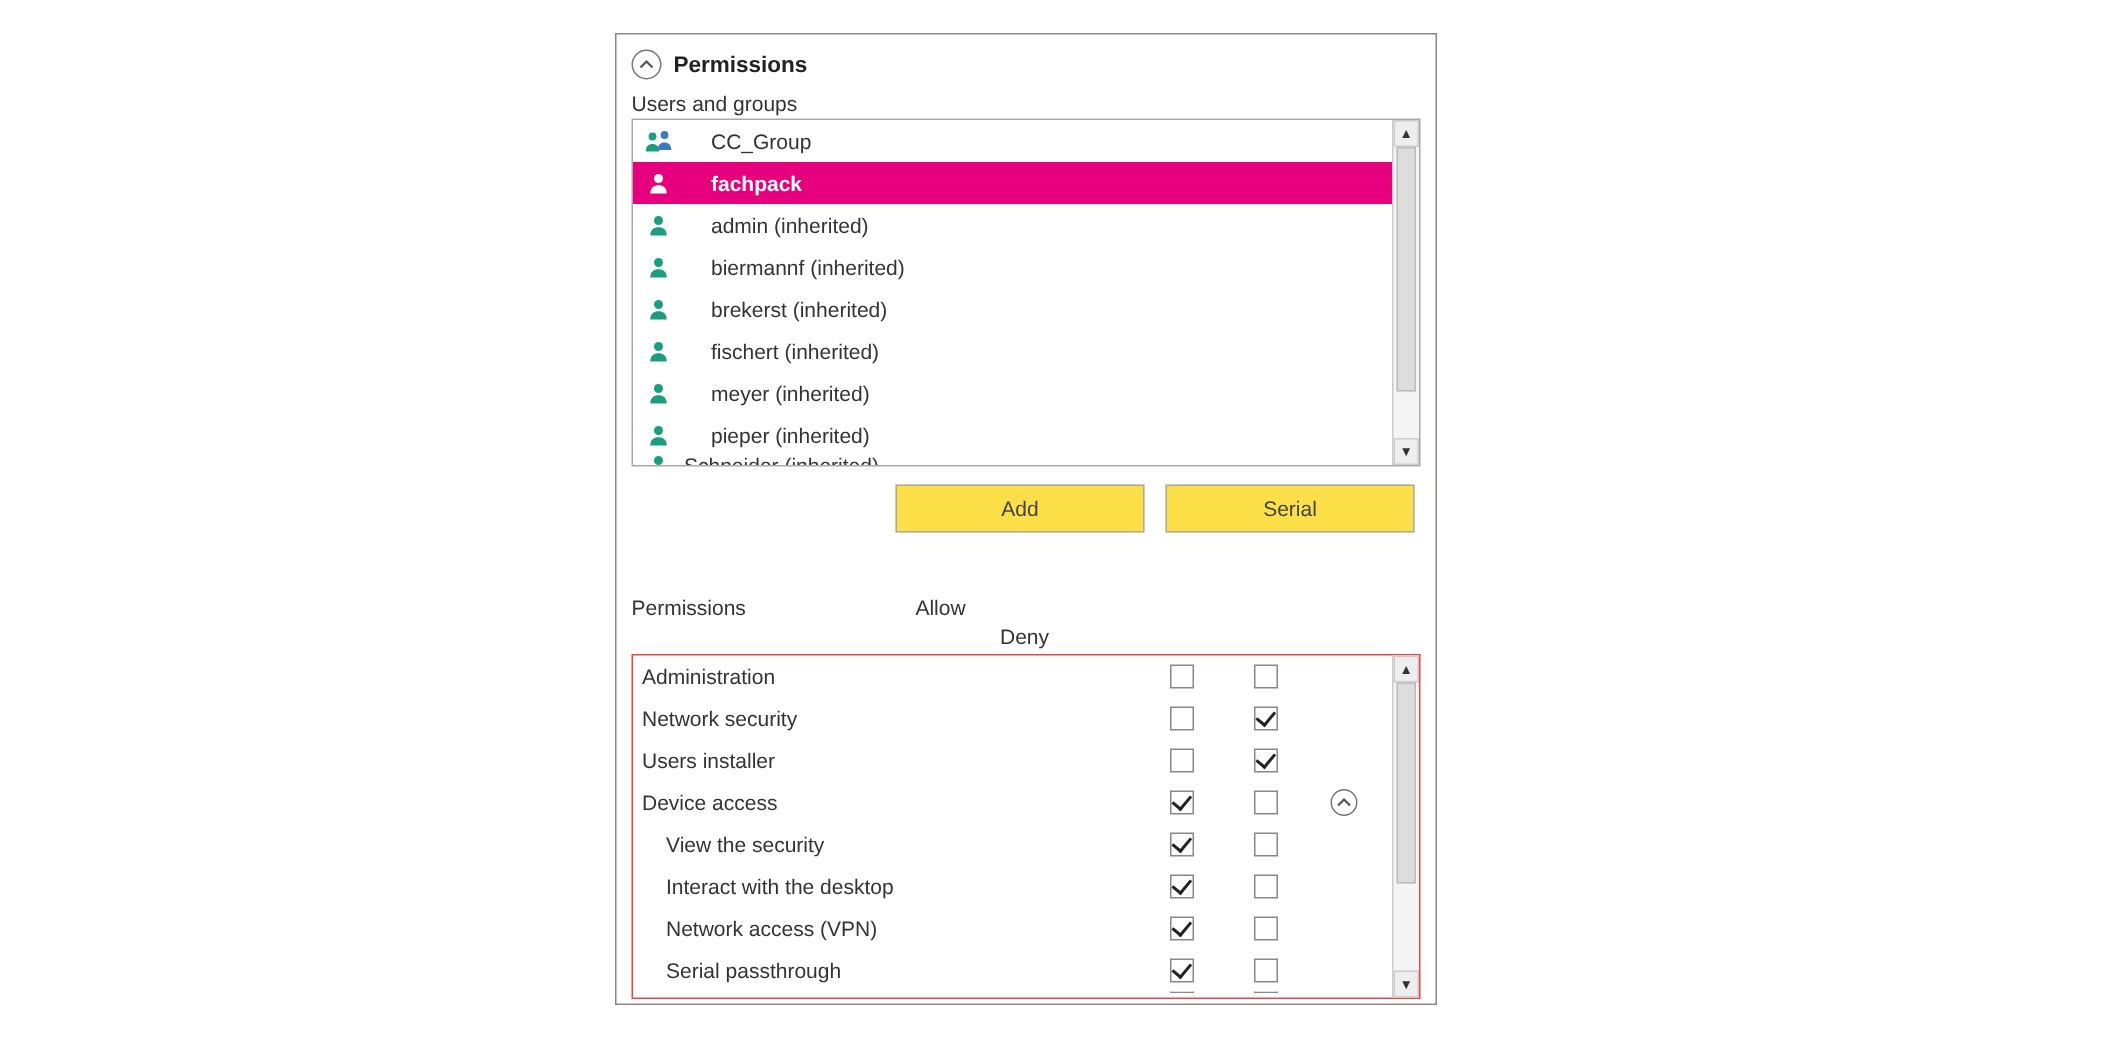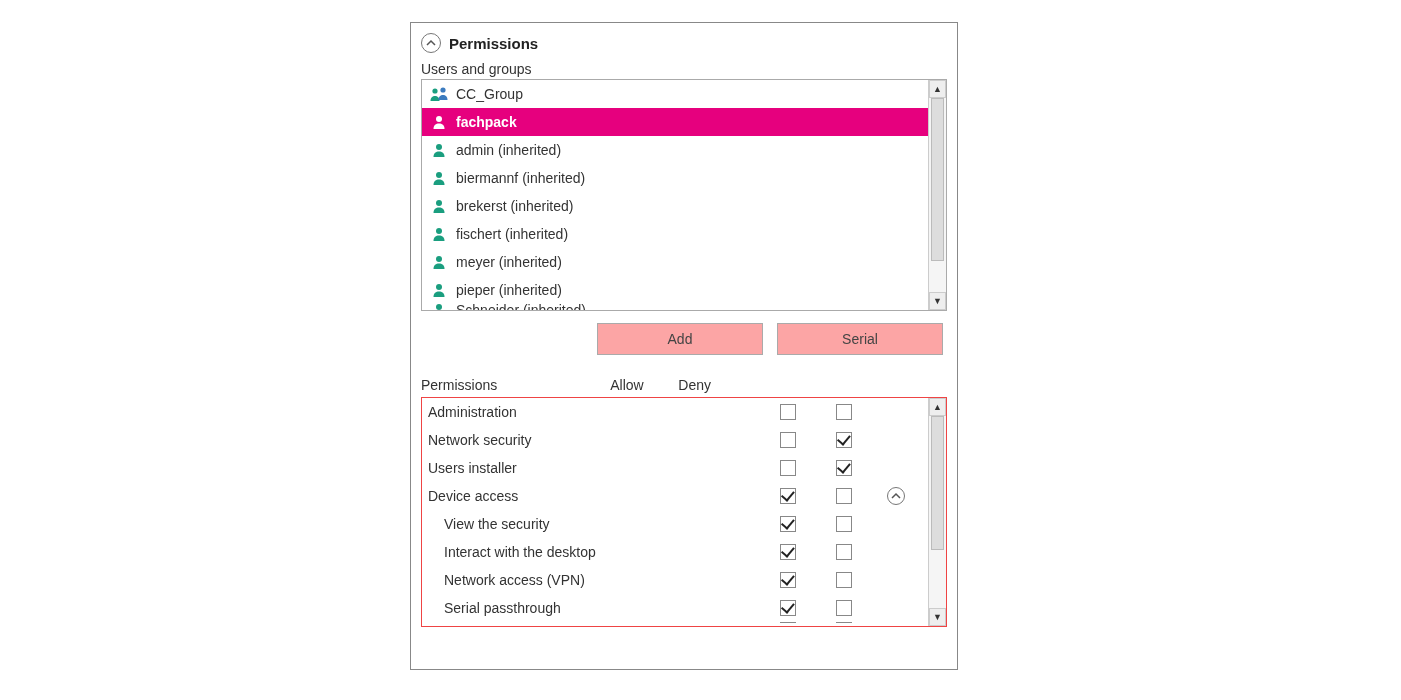--- a/index.html
+++ b/index.html
@@ -68,20 +68,21 @@
   }
   .list-row {
     display: flex;
     align-items: center;
     height: 28px;
     padding-left: 6px;
     font-size: 14px;
     color: #333;
     white-space: nowrap;
     cursor: default;
+    gap: 18px;
   }
   .list-row.selected {
     background: #e6007e;
     color: #fff;
     font-weight: 700;
   }
   .icon-slot {
     width: 22px;
     display: inline-flex;
     justify-content: center;
@@ -139,38 +140,38 @@
   .button-row {
     display: flex;
     justify-content: flex-end;
     gap: 14px;
     padding: 12px 14px 8px 10px;
   }
   .btn {
     width: 166px;
     height: 32px;
     border: 1px solid #aaa;
-    background: #fca5a5;
+    background: #fde047;
     font-size: 14px;
     color: #444;
     display: flex;
     align-items: center;
     justify-content: center;
     cursor: pointer;
   }
   .perm-header {
     display: flex;
     align-items: center;
     padding: 14px 14px 4px 10px;
     font-size: 14px;
     color: #333;
   }
   .perm-header .col-label { flex: 1; }
   .perm-header .col-allow { width: 56px; text-align: center; }
-  .perm-header .col-deny  { width: 56px; text-align: right; }
+  .perm-header .col-deny  { width: 56px; text-align: center; margin-top: 39px; }
   .perm-header .col-right { width: 232px; }
   .perm-wrapper {
     margin: 0 10px 0 10px;
     border: 1px solid #ef4444;
     height: 230px;
     display: flex;
     overflow: hidden;
   }
   .perm-body { flex: 1; overflow: hidden; }
   .perm-row {

